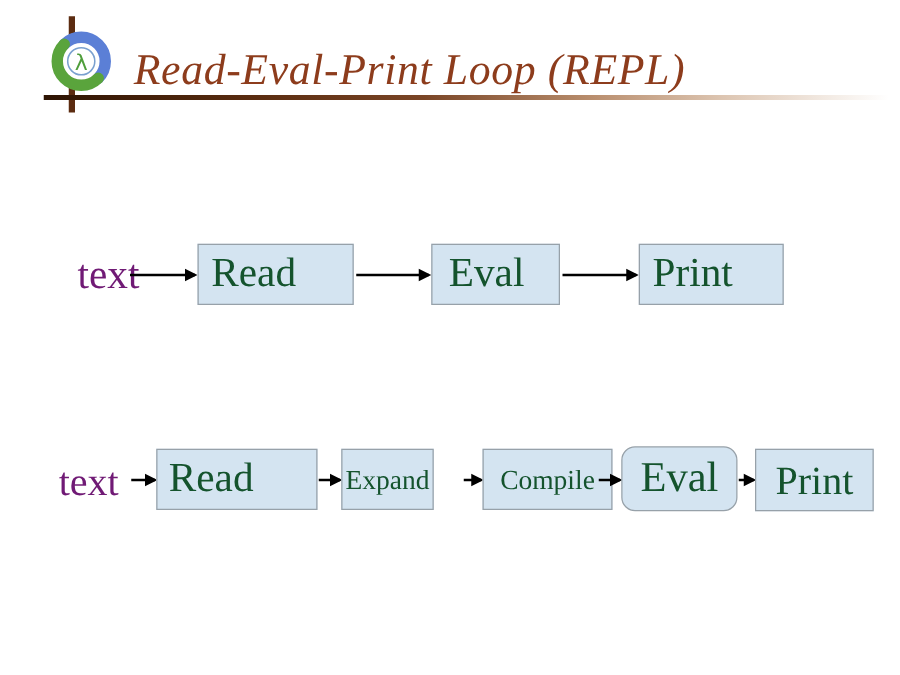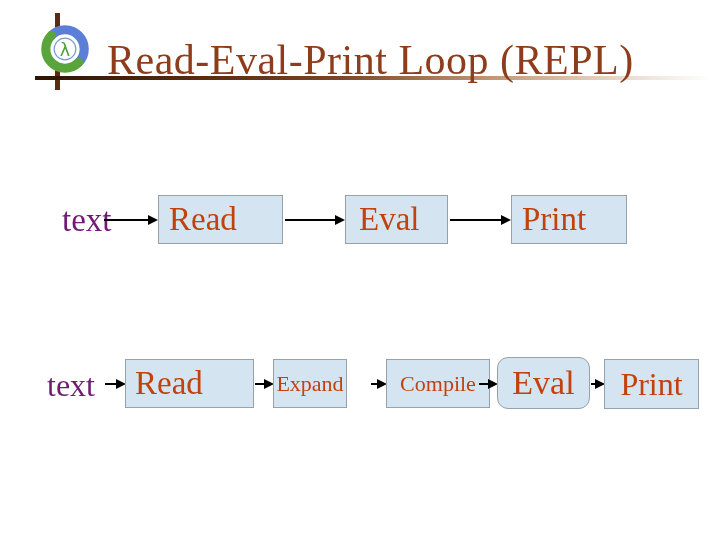--- a/index.html
+++ b/index.html
@@ -26,36 +26,37 @@
   }
   .logo {
     position: absolute;
     left: 39px; top: 24px;
     width: 52px; height: 50px;
     z-index: 2;
   }
   .page-title {
     position: absolute;
     left: 107px; top: 36px;
-    font-size: 42px;
+    font-size: 35px;
     font-weight: normal;
     color: #8d3c1c;
     margin: 0;
     white-space: nowrap;
     letter-spacing: 0.5px;
+    font-style: italic;
   }
 
   
   .flow-box {
     position: absolute;
     box-sizing: border-box;
     height: 49px;
     background: #d4e4f1;
     border: 1.5px solid #97a1a9;
-    color: #c2410c;
+    color: #14532d;
     display: flex;
     align-items: center;
     font-size: 33px;
     line-height: 1;
   }
   .flow-box.pad-l { justify-content: flex-start; }
   .flow-box.center { justify-content: center; }
 
   .io-label {
     position: absolute;

